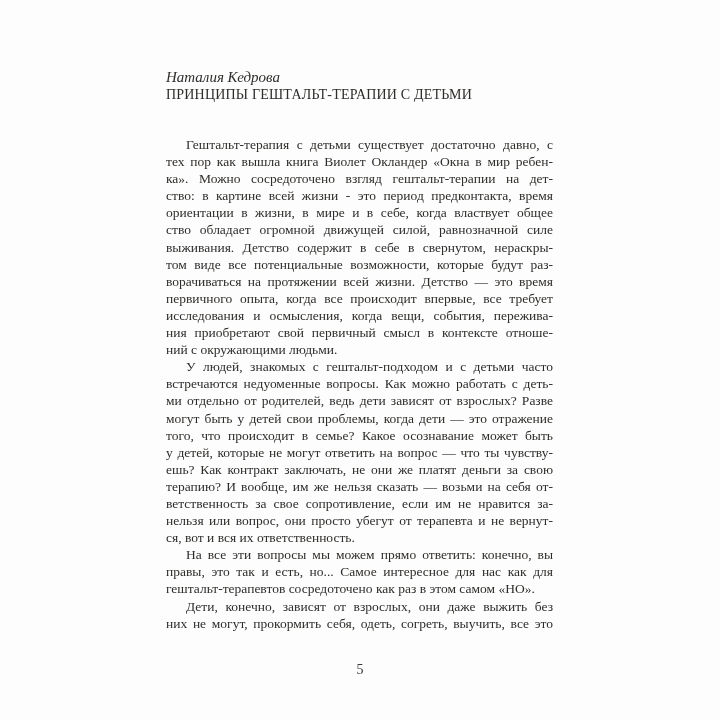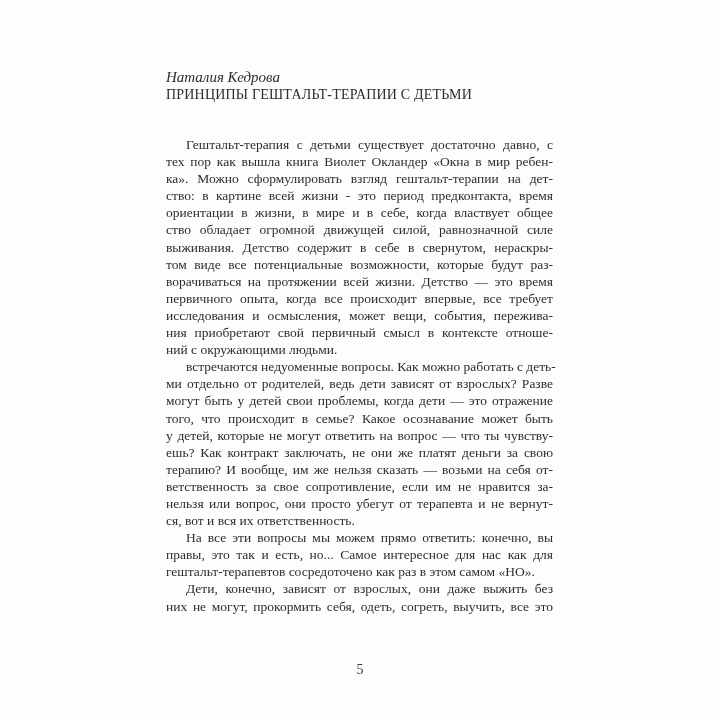--- a/index.html
+++ b/index.html
@@ -66,33 +66,34 @@
 <body>
 
 <div class="page">
   <div class="content">
     <div class="author">Наталия Кедрова</div>
     <div class="title">ПРИНЦИПЫ ГЕШТАЛЬТ-ТЕРАПИИ С ДЕТЬМИ</div>
     <div class="body">
         <div class="paragraph">
           <div class="line">Гештальт-терапия с детьми существует достаточно давно, с</div>
           <div class="line">тех пор как вышла книга Виолет Окландер «Окна в мир ребен-</div>
-          <div class="line">ка». Можно сформулировать взгляд гештальт-терапии на дет-</div>
+          <div class="line">ка». Можно сосредоточено взгляд гештальт-терапии на дет-</div>
           <div class="line">ство: в картине всей жизни - это период предконтакта, время</div>
           <div class="line">ориентации в жизни, в мире и в себе, когда властвует общее</div>
           <div class="line">ство обладает огромной движущей силой, равнозначной силе</div>
           <div class="line">выживания. Детство содержит в себе в свернутом, нераскры-</div>
           <div class="line">том виде все потенциальные возможности, которые будут раз-</div>
           <div class="line">ворачиваться на протяжении всей жизни. Детство — это время</div>
           <div class="line">первичного опыта, когда все происходит впервые, все требует</div>
-          <div class="line">исследования и осмысления, может вещи, события, пережива-</div>
+          <div class="line">исследования и осмысления, когда вещи, события, пережива-</div>
           <div class="line">ния приобретают свой первичный смысл в контексте отноше-</div>
           <div class="line last">ний с окружающими людьми.</div>
         </div>
         <div class="paragraph">
+          <div class="line">У людей, знакомых с гештальт-подходом и с детьми часто</div>
           <div class="line">встречаются недуоменные вопросы. Как можно работать с деть-</div>
           <div class="line">ми отдельно от родителей, ведь дети зависят от взрослых? Разве</div>
           <div class="line">могут быть у детей свои проблемы, когда дети — это отражение</div>
           <div class="line">того, что происходит в семье? Какое осознавание может быть</div>
           <div class="line">у детей, которые не могут ответить на вопрос — что ты чувству-</div>
           <div class="line">ешь? Как контракт заключать, не они же платят деньги за свою</div>
           <div class="line">терапию? И вообще, им же нельзя сказать — возьми на себя от-</div>
           <div class="line">ветственность за свое сопротивление, если им не нравится за-</div>
           <div class="line">нельзя или вопрос, они просто убегут от терапевта и не вернут-</div>
           <div class="line last">ся, вот и вся их ответственность.</div>

